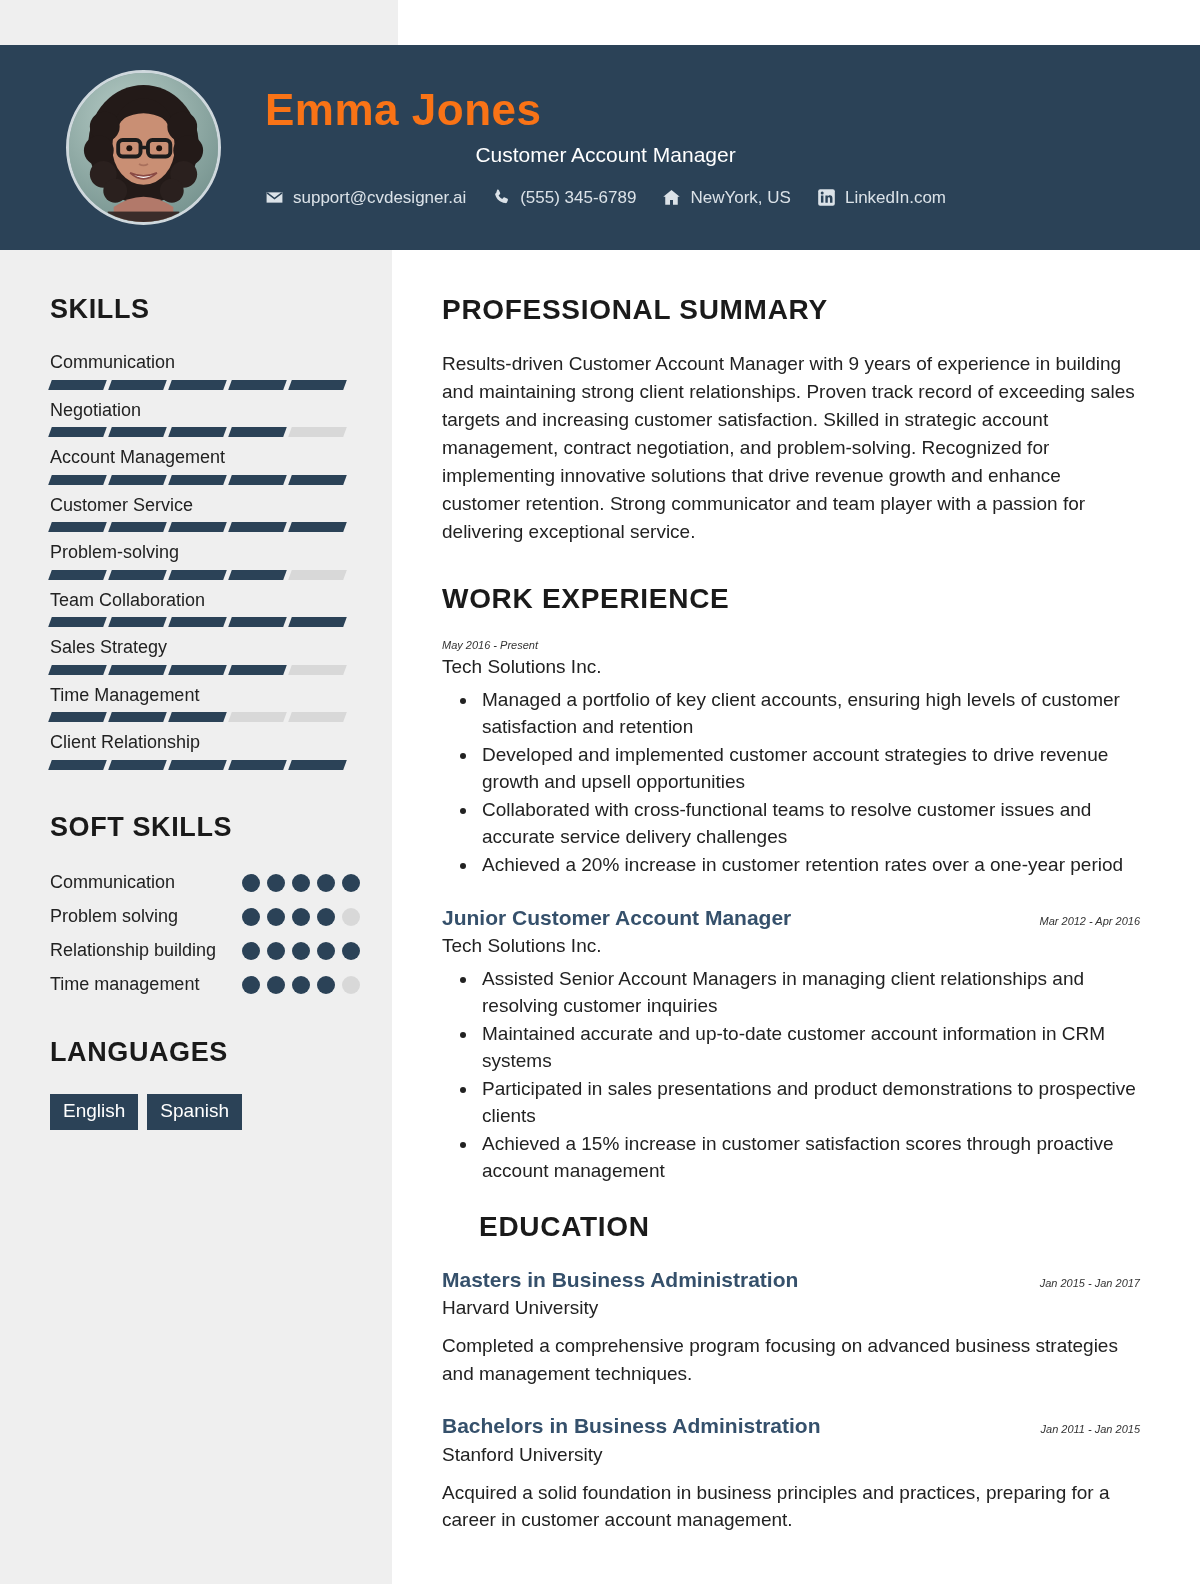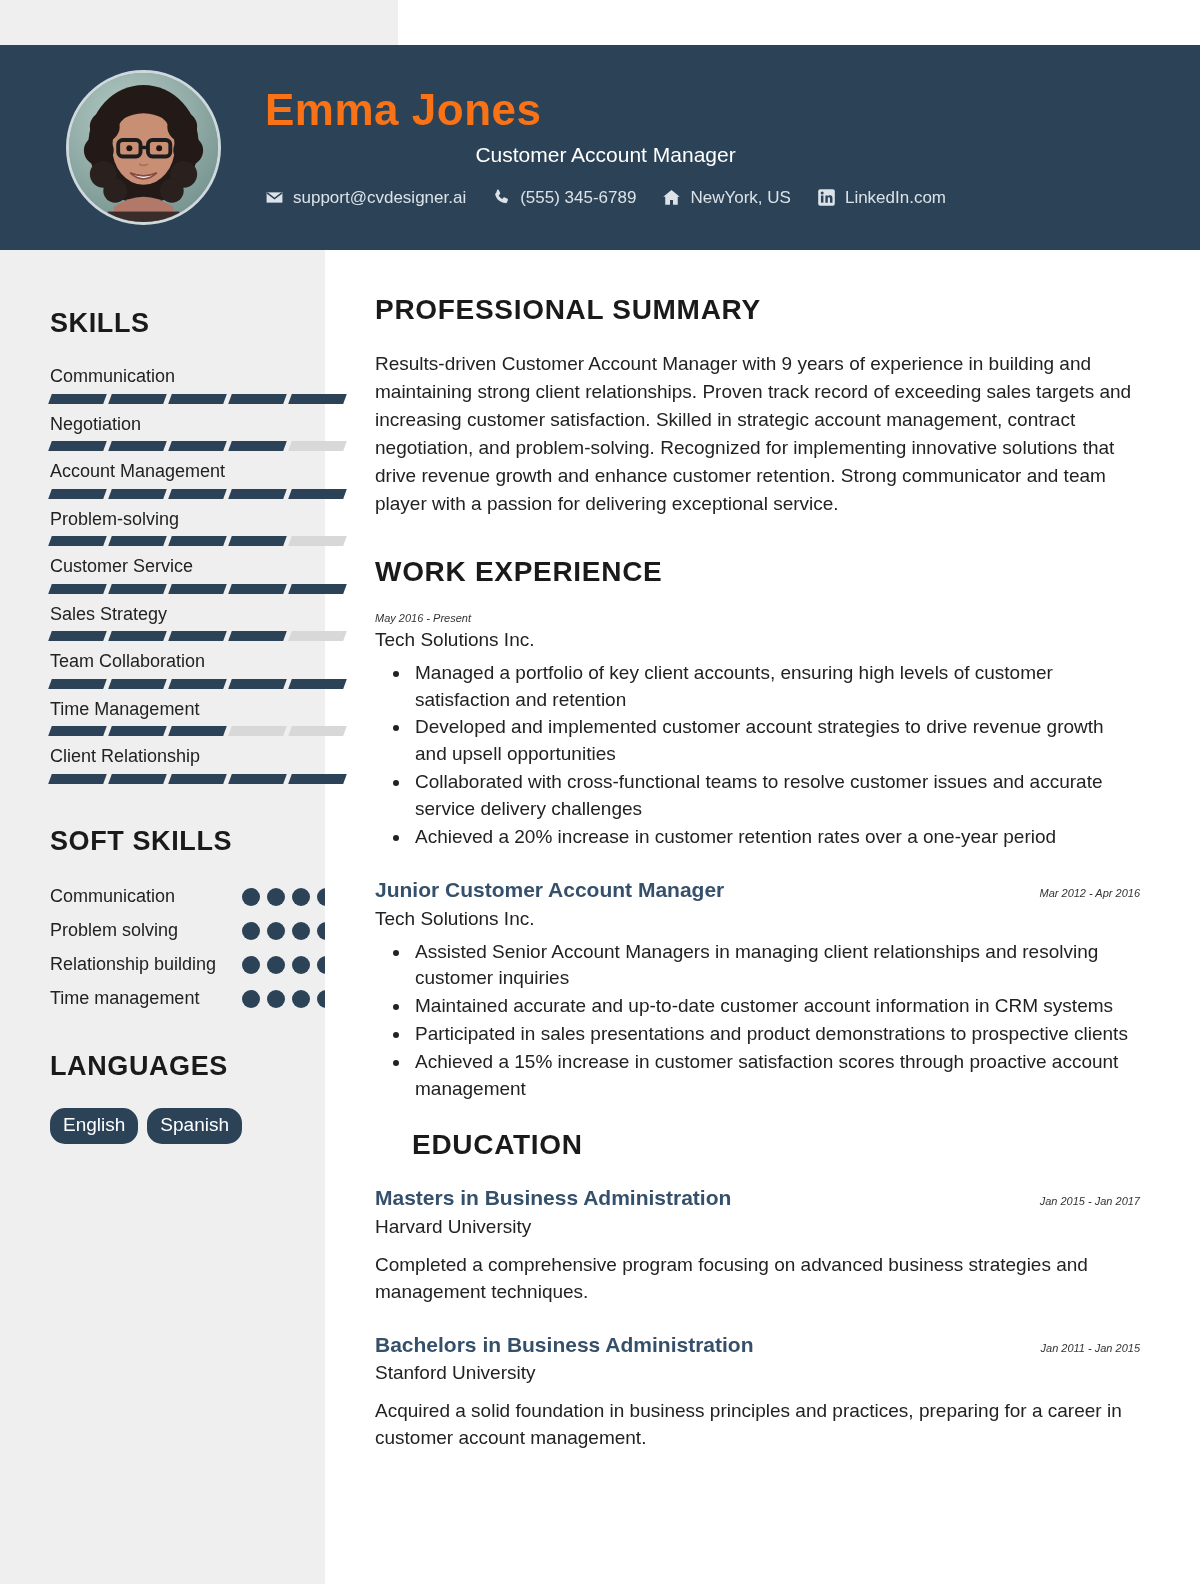--- a/index.html
+++ b/index.html
@@ -109,23 +109,23 @@
   
   .body-wrap {
     position: absolute;
     top: 250px; left: 0;
     width: 1200px;
     height: 1334px;
     display: flex;
   }
 
   .sidebar {
-    width: 325px;
+    width: 392px;
     background: #efefef;
-    padding: 58px 0 0 50px;
+    padding: 44px 0 0 50px;
     flex: 0 0 auto;
   }
 
   .main {
     flex: 1 1 auto;
     background: #ffffff;
     padding: 44px 60px 0 50px;
   }
 
   
@@ -193,21 +193,21 @@
   .lang-list {
     display: flex;
     gap: 9px;
     flex-wrap: wrap;
   }
   .lang-badge {
     background: #2b4257;
     color: #ffffff;
     font-size: 19px;
     padding: 7px 13px 8px;
-    border-radius: 15px;
+    border-radius: 0;
     line-height: 1.1;
   }
 
   
   .main-heading {
     font-size: 28px;
     font-weight: bold;
     color: #1a1a1a;
     letter-spacing: 0.7px;
     margin-bottom: 24px;
@@ -395,57 +395,57 @@
         <div class="skill-name">Account Management</div>
         <div class="skill-bar">
               <span class="seg on"></span>
               <span class="seg on"></span>
               <span class="seg on"></span>
               <span class="seg on"></span>
               <span class="seg on"></span>
             </div>
       </div>
           <div class="skill-row">
+        <div class="skill-name">Customer Service</div>
+        <div class="skill-bar">
+              <span class="seg on"></span>
+              <span class="seg on"></span>
+              <span class="seg on"></span>
+              <span class="seg on"></span>
+              <span class="seg on"></span>
+            </div>
+      </div>
+          <div class="skill-row">
         <div class="skill-name">Problem-solving</div>
         <div class="skill-bar">
               <span class="seg on"></span>
               <span class="seg on"></span>
               <span class="seg on"></span>
               <span class="seg on"></span>
               <span class="seg"></span>
             </div>
       </div>
           <div class="skill-row">
-        <div class="skill-name">Customer Service</div>
+        <div class="skill-name">Team Collaboration</div>
         <div class="skill-bar">
               <span class="seg on"></span>
               <span class="seg on"></span>
               <span class="seg on"></span>
               <span class="seg on"></span>
               <span class="seg on"></span>
             </div>
       </div>
           <div class="skill-row">
         <div class="skill-name">Sales Strategy</div>
         <div class="skill-bar">
               <span class="seg on"></span>
               <span class="seg on"></span>
               <span class="seg on"></span>
               <span class="seg on"></span>
               <span class="seg"></span>
-            </div>
-      </div>
-          <div class="skill-row">
-        <div class="skill-name">Team Collaboration</div>
-        <div class="skill-bar">
-              <span class="seg on"></span>
-              <span class="seg on"></span>
-              <span class="seg on"></span>
-              <span class="seg on"></span>
-              <span class="seg on"></span>
             </div>
       </div>
           <div class="skill-row">
         <div class="skill-name">Time Management</div>
         <div class="skill-bar">
               <span class="seg on"></span>
               <span class="seg on"></span>
               <span class="seg on"></span>
               <span class="seg"></span>
               <span class="seg"></span>

